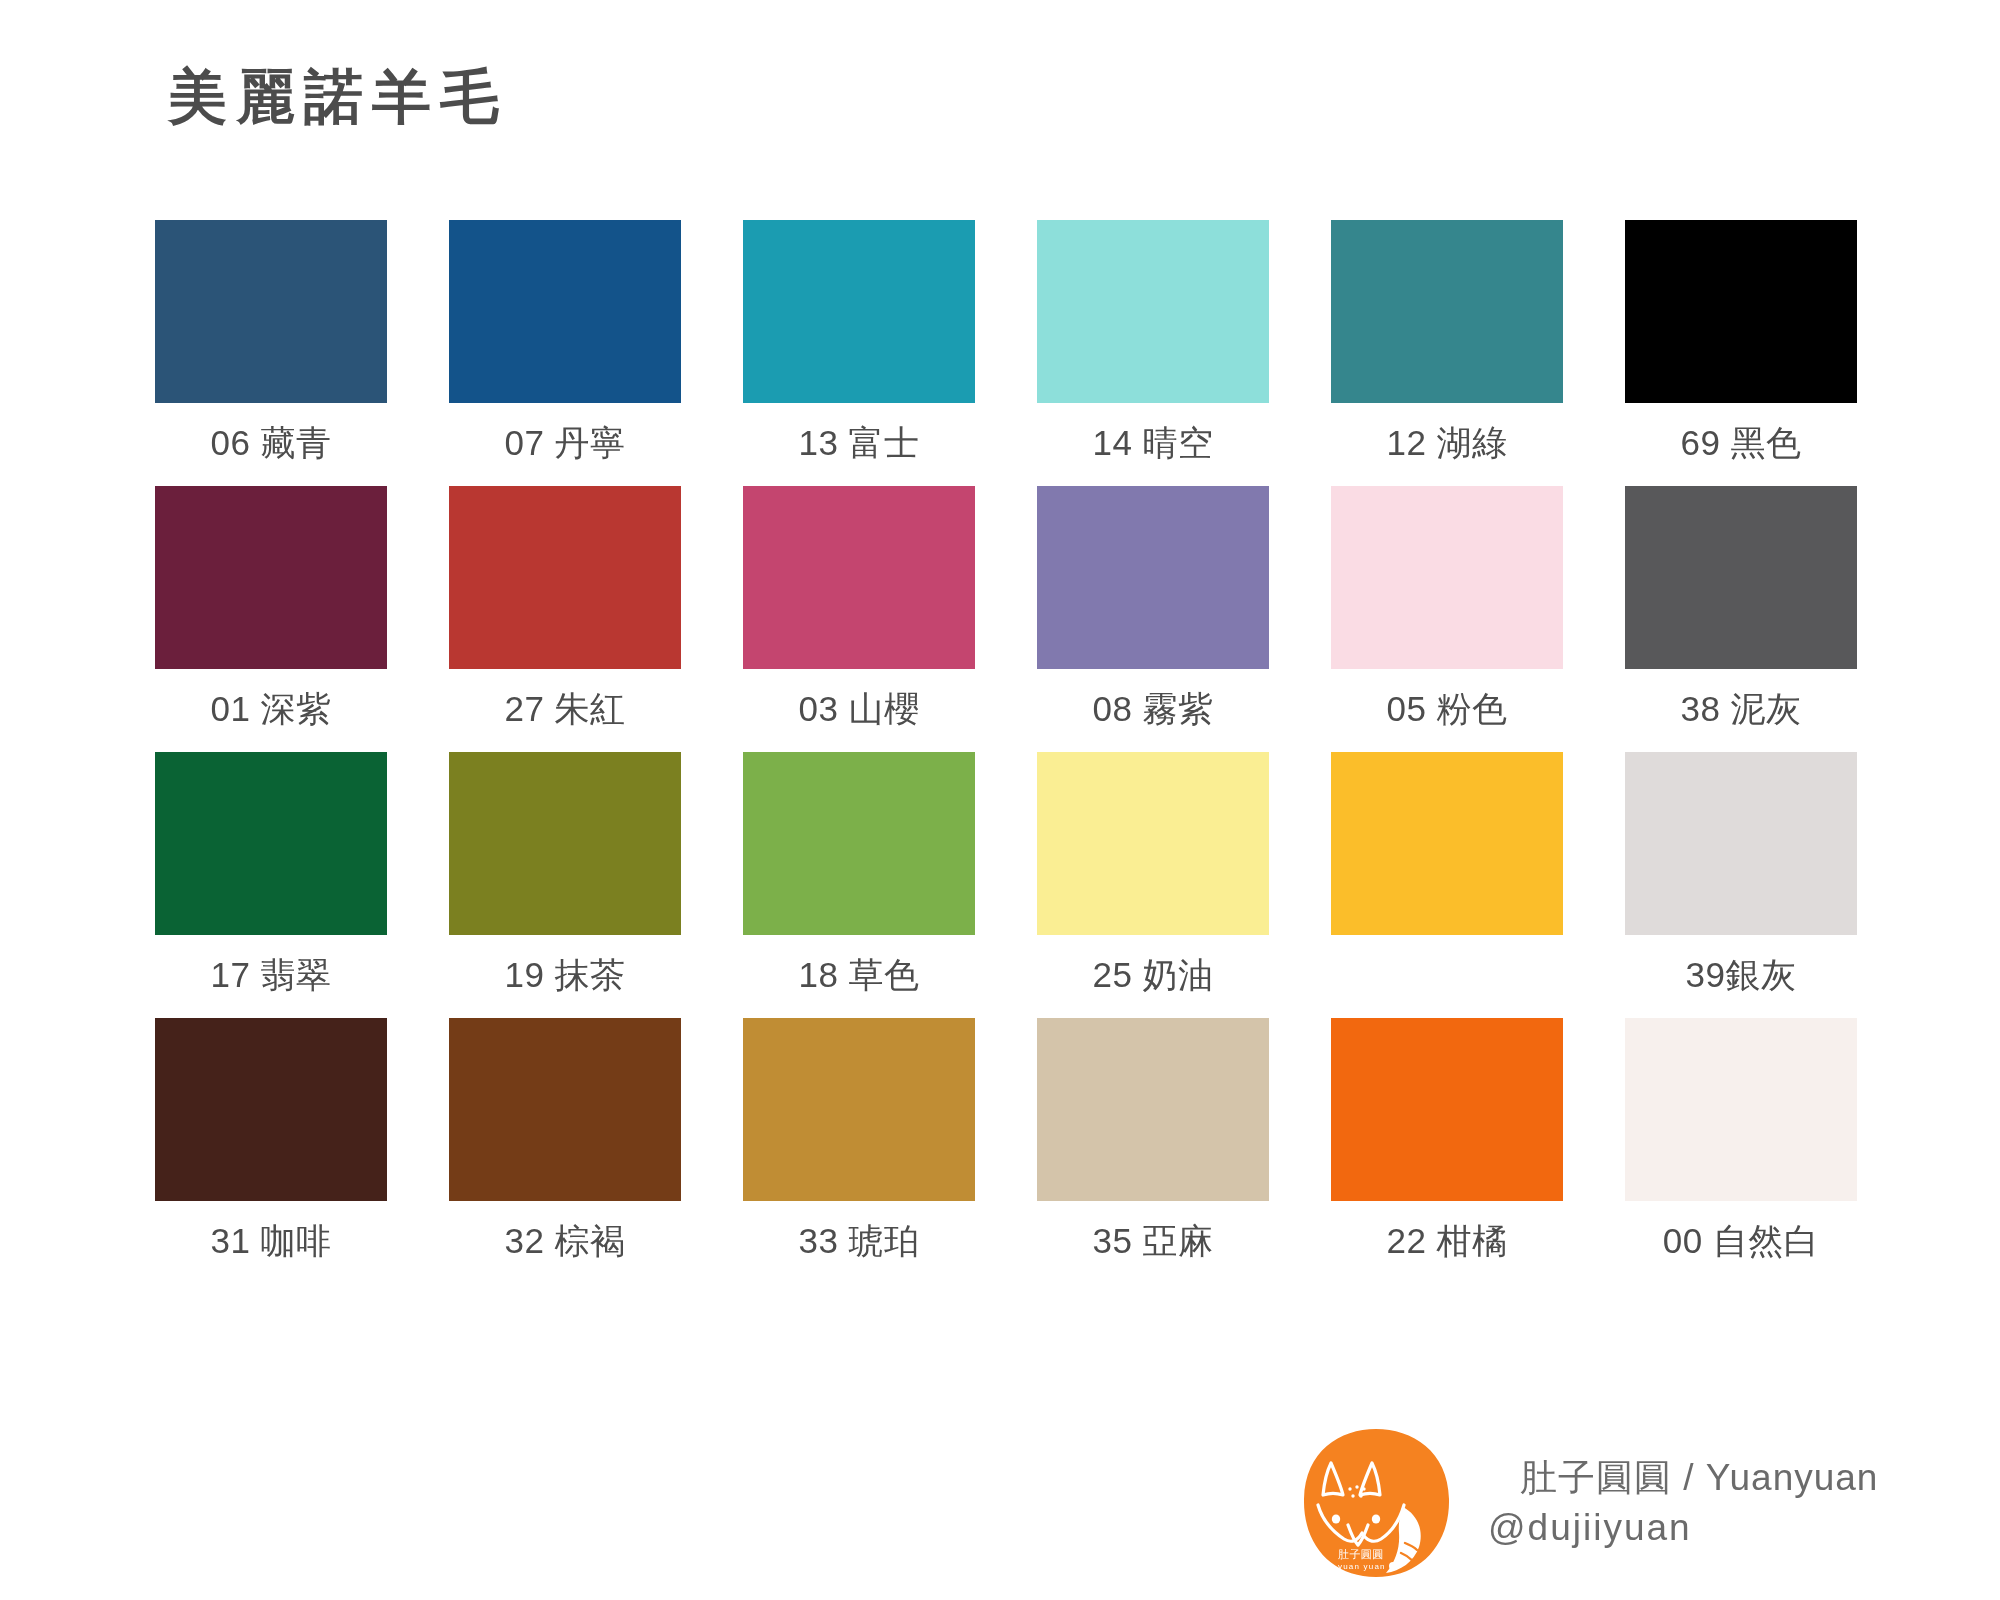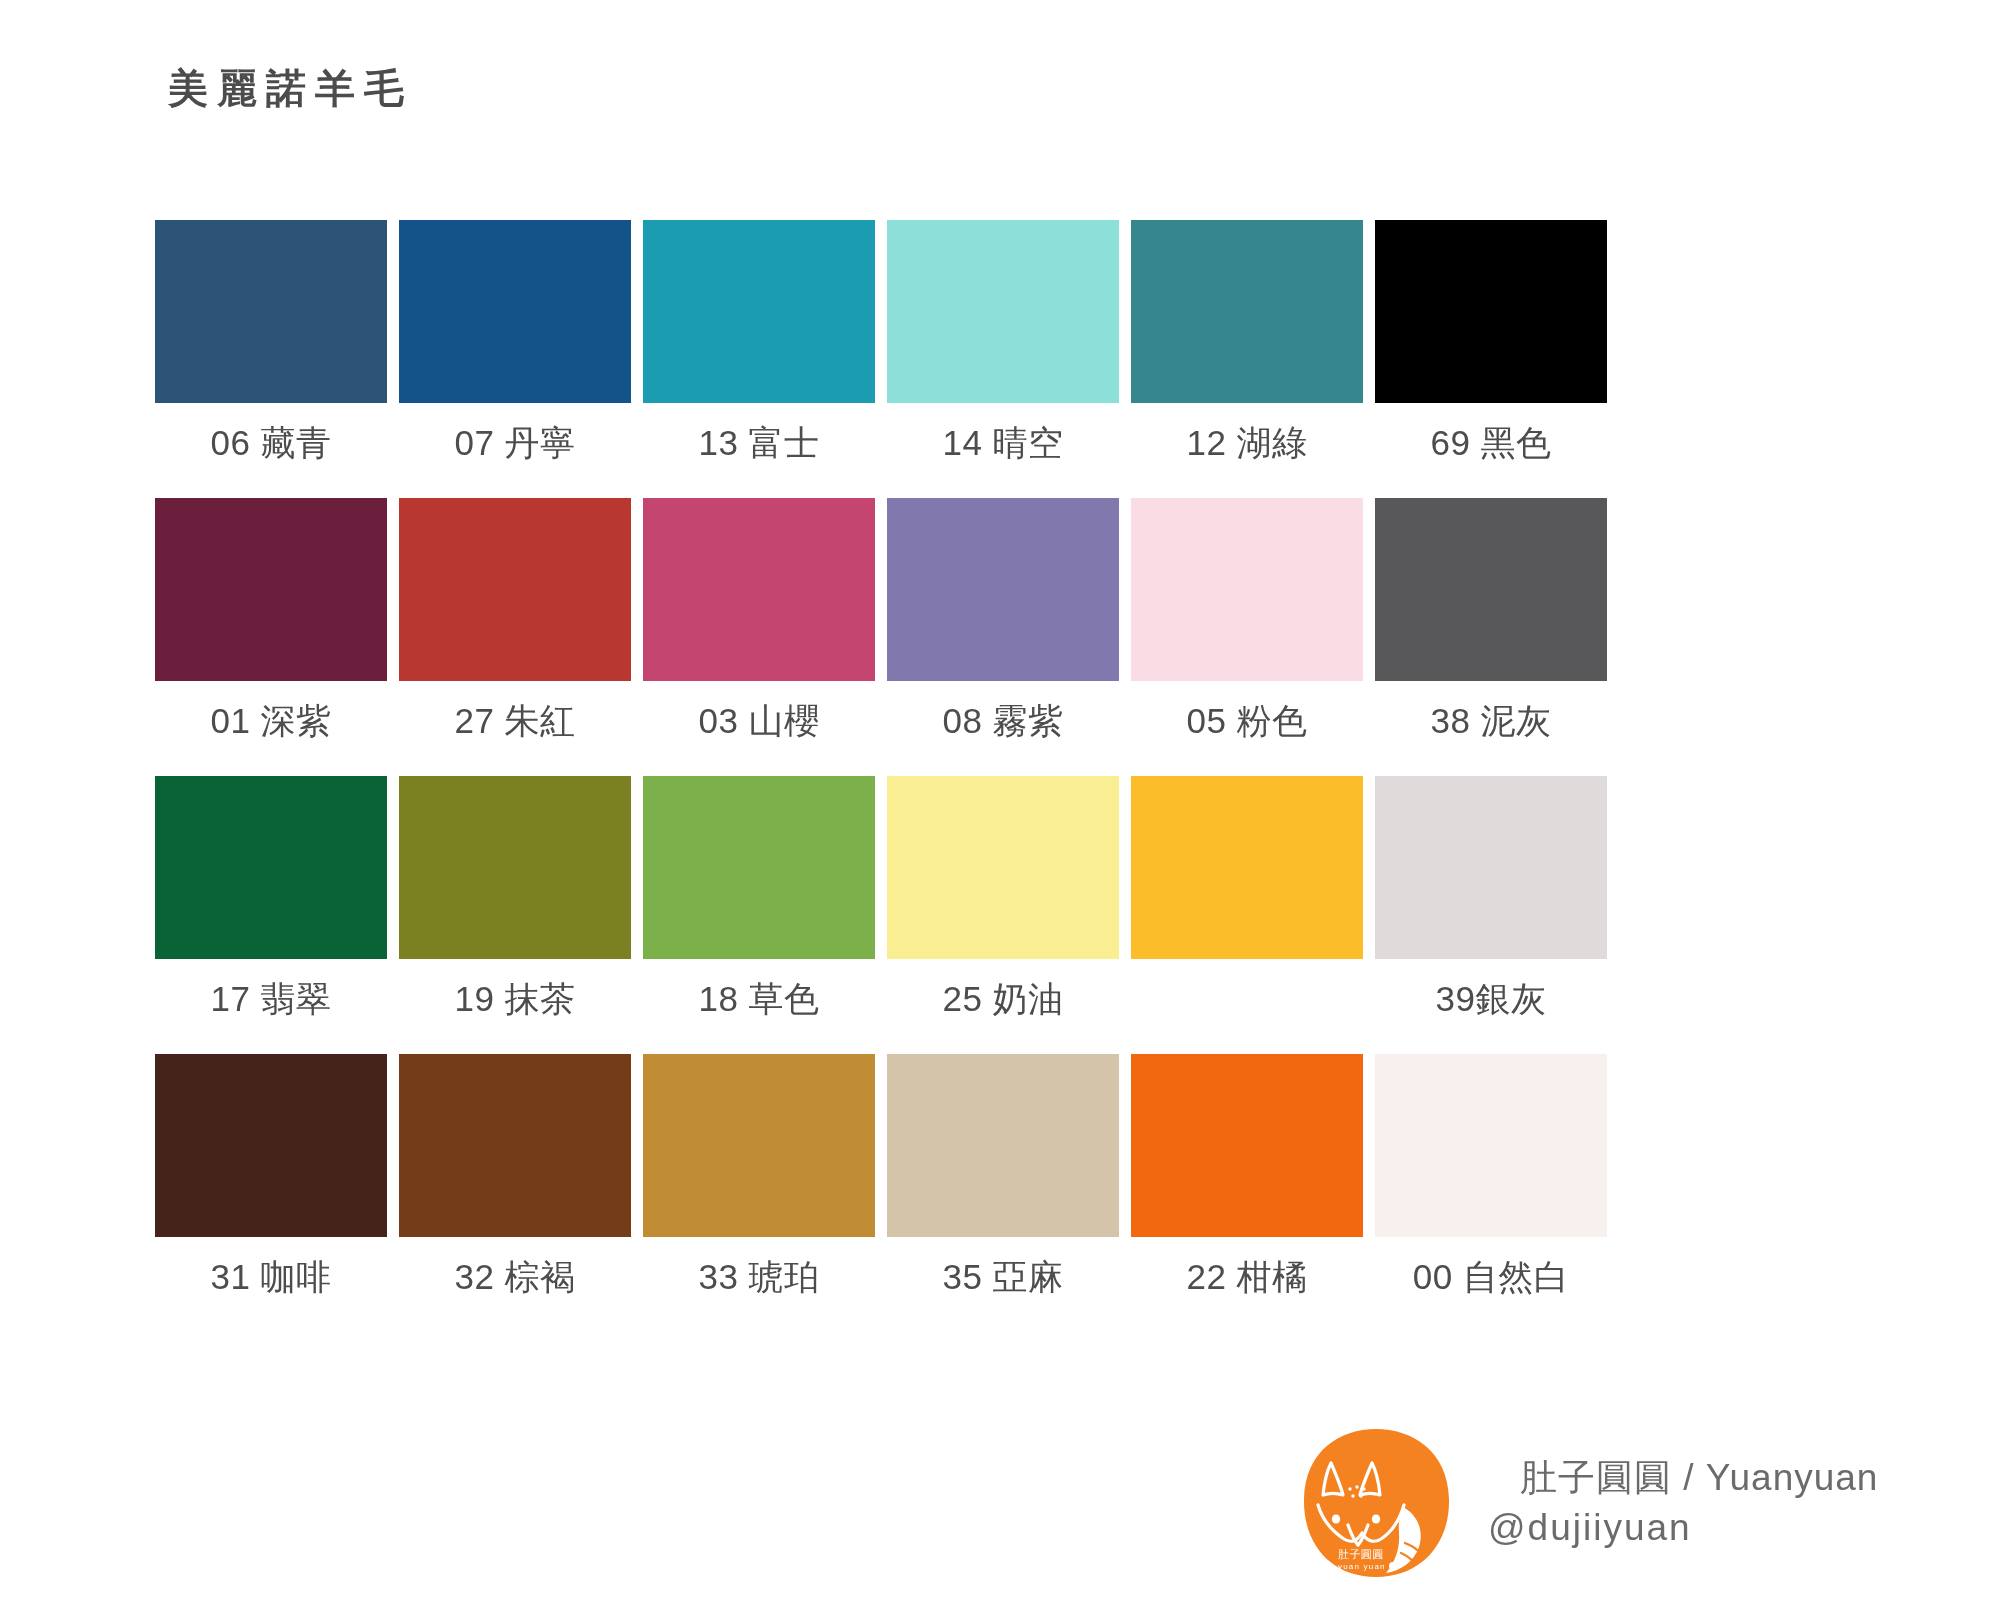--- a/index.html
+++ b/index.html
@@ -22,39 +22,38 @@
     height: 1600px;
     box-sizing: border-box;
     padding: 0;
   }
 
   
   .title {
     position: absolute;
     left: 168px;
     top: 68px;
-    font-size: 40px;
+    font-size: 59px;
     font-weight: bold;
     color: #4c4c4c;
     letter-spacing: 9px;
     line-height: 1;
     white-space: nowrap;
   }
 
   
   .grid {
     position: absolute;
     left: 155px;
     top: 220px;
     width: 1700px;
     display: grid;
     grid-template-columns: repeat(6, 232px);
     grid-column-gap: 62px;
     grid-row-gap: 0px;
-    gap: 12px;
   }
 
   .cell {
     width: 232px;
     margin-bottom: 6px;
   }
 
   .chip {
     width: 232px;
     height: 183px;

